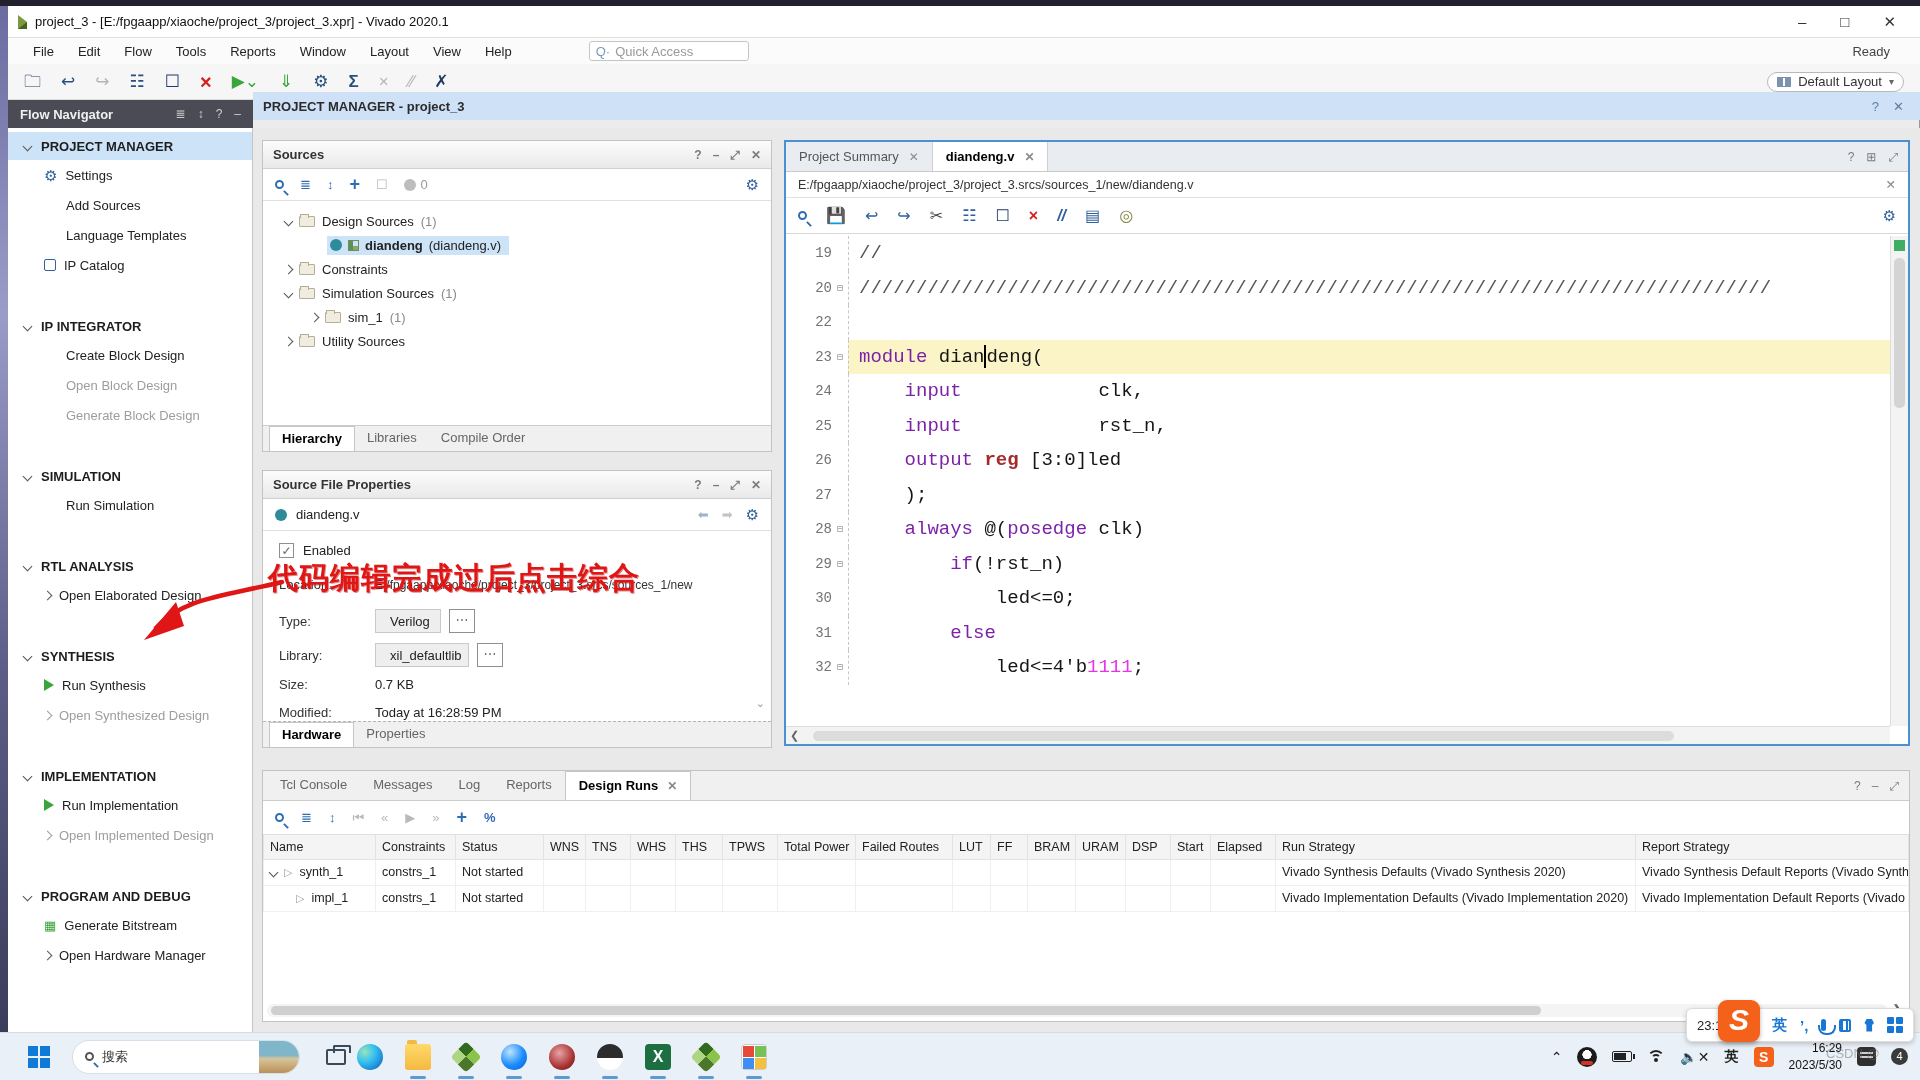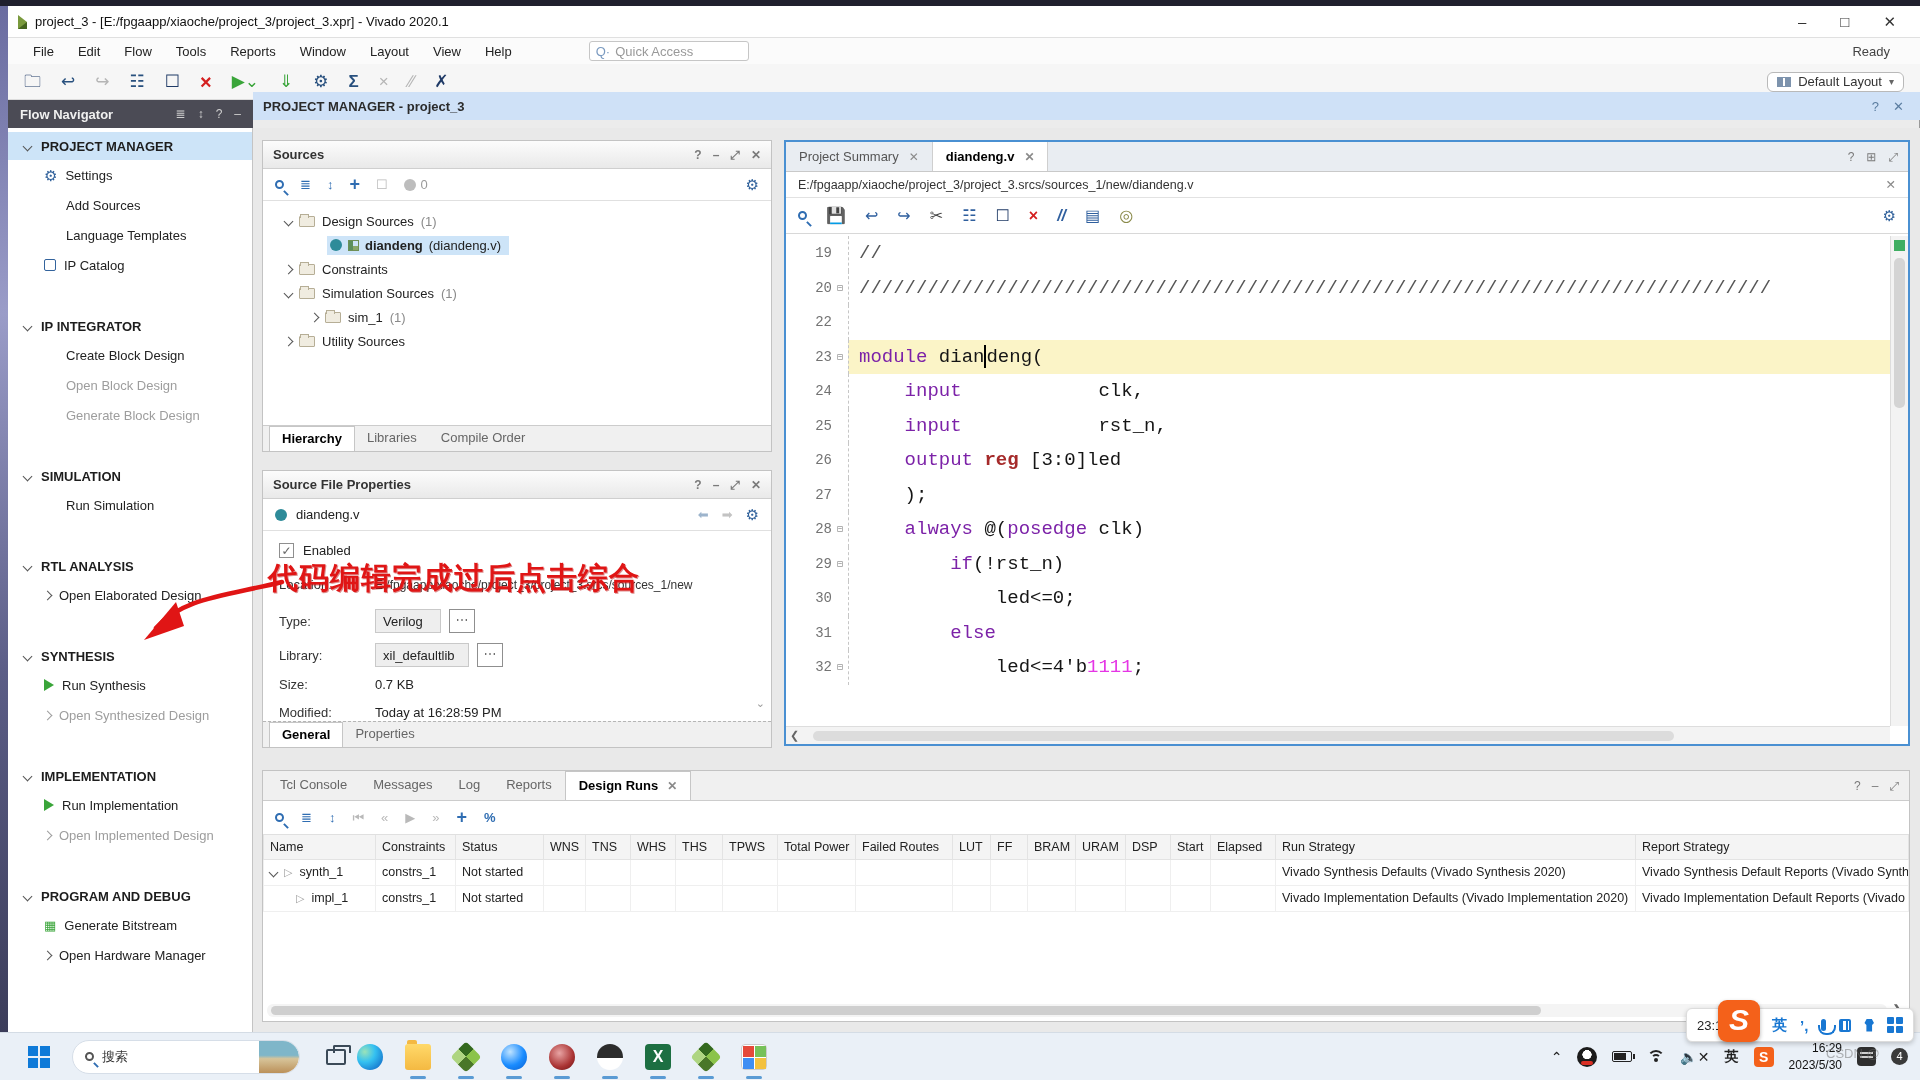--- a/index.html
+++ b/index.html
@@ -20,21 +20,21 @@
 .menu-item{padding:2px 11px;color:#222;font-size:13px}
 #quick-access{margin-left:64px;width:160px;height:20px;border:1px solid #c6c6c6;border-radius:3px;background:#fff;display:flex;align-items:center;padding:0 6px;gap:5px;color:#999}
 #ready{margin-left:auto;margin-right:16px;color:#444}
 
 #toolbar{left:8px;top:64px;width:1912px;height:36px;background:#f6f6f6;border-bottom:1px solid #dcdcdc;display:flex;align-items:center;gap:20px;padding:0 16px}
 .tbi{font-size:17px;line-height:1;color:#28507e}
 .tbi.red{color:#d42020;font-weight:bold;font-size:20px}
 .tbi.green{color:#3aa53a}
 .tbi.gray{color:#b5b5b5}
 .tbi.dark{color:#1f3a66}
-#default-layout{margin-left:auto;height:20px;border:1px solid #b9b9b9;background:#fff;border-radius:6px;display:flex;align-items:center;gap:7px;padding:0 9px;color:#333}
+#default-layout{margin-left:auto;height:20px;border:1px solid #b9b9b9;background:#fff;border-radius:12px;display:flex;align-items:center;gap:7px;padding:0 9px;color:#333}
 .grid-glyph{width:14px;height:10px;background:linear-gradient(90deg,#7d93ad 45%,#fff 45%,#fff 55%,#7d93ad 55%);border:1px solid #7d93ad}
 
 #flownav-header{left:8px;top:100px;width:245px;height:28px;background:#4b4b55;color:#f0f0f0;display:flex;align-items:center;padding:0 12px;font-weight:bold}
 #flownav-header .hic{margin-left:auto;display:flex;gap:12px;font-weight:normal;color:#cfcfcf;font-size:12px}
 #pm-header{left:253px;top:92px;width:1667px;height:28px;background:#cfe1f7;display:flex;align-items:center;padding:0 10px;color:#2b2b2b;font-weight:bold}
 #pm-header .hic{margin-left:auto;display:flex;gap:14px;color:#5b7da0;font-weight:normal;padding-right:6px}
 
 #sidebar{left:8px;top:128px;width:245px;height:904px;background:#fff;border-right:1px solid #c4c4c4;overflow:hidden;padding-top:4px}
 .sec-h{display:flex;align-items:center;gap:10px;height:28px;padding-left:16px;font-weight:bold;color:#1d1d1d}
 .sec-h.sel{background:#cde4f8}
@@ -68,21 +68,21 @@
 .folder{width:16px;height:11px;background:#f0ece0;border:1px solid #b6ae96;border-radius:1px;position:relative;flex:none}
 .folder::before{content:"";position:absolute;left:0;top:-3px;width:7px;height:3px;background:#f0ece0;border:1px solid #b6ae96;border-bottom:none}
 .seltext{background:#cde4f8;display:flex;align-items:center;gap:6px;padding:2px 8px 2px 3px}
 .dot{width:12px;height:12px;border-radius:50%;background:#2e8b99;flex:none}
 .modico{width:11px;height:11px;background:
  linear-gradient(90deg,#5c8f5c 40%,transparent 40%),
  linear-gradient(0deg,#8aa86a 45%,transparent 45%);border:1px solid #6e8f56;flex:none}
 
 .prow{display:flex;align-items:center;position:absolute;left:16px}
 .plabel{width:96px;color:#333}
-.inset{background:#eee;border:1px solid #c9c9c9;height:24px;display:flex;align-items:center;padding:0 7px;color:#222}
+.inset{background:#eee;border:1px solid #c9c9c9;height:24px;display:flex;align-items:center;padding:0 14px;color:#222}
 .dots-btn{border:1px solid #8f8f8f;background:#fff;width:26px;height:24px;margin-left:8px;text-align:center;line-height:20px;color:#444}
 .checkbox{width:15px;height:15px;border:1px solid #8f8f8f;background:#fff;color:#666;font-size:12px;line-height:14px;text-align:center}
 
 #editor{left:784px;top:140px;width:1126px;height:606px;background:#fff;border:2px solid #4a90d2}
 #etabs{height:30px;background:#e9edf2;display:flex;border-bottom:1px solid #c9c9c9}
 .etab{display:flex;align-items:center;gap:10px;padding:0 13px;color:#555;border-right:1px solid #cfcfcf;font-size:13px}
 .etab.active{background:#fff;color:#000;font-weight:bold}
 .xx{color:#8a8a8a;font-size:12px}
 #epath{height:26px;display:flex;align-items:center;padding:0 12px;border-bottom:1px solid #e2e2e2;color:#333;font-size:12.5px}
 #etools{height:36px;display:flex;align-items:center;gap:19px;padding:0 12px;border-bottom:1px solid #d8d8d8}
@@ -445,21 +445,21 @@
   <div class="prow" style="top:206px">
     <span class="plabel">Size:</span>
     <span>0.7 KB</span>
   </div>
   <div class="prow" style="top:234px">
     <span class="plabel">Modified:</span>
     <span>Today at 16:28:59 PM</span>
   </div>
   <span class="abs" style="right:6px;top:226px;color:#9a9a9a;font-size:11px">⌄</span>
   <div class="tabbar" style="border-top:1px dashed #b5b5b5">
-    <span class="btab active">General</span>
+    <span class="btab active">Hardware</span>
     <span class="btab">Properties</span>
   </div>
 </div>
 
 <div id="editor" class="abs">
   <div id="etabs">
     <span class="etab">
       <span>Project Summary</span>
       <span class="xx">✕</span>
     </span>

